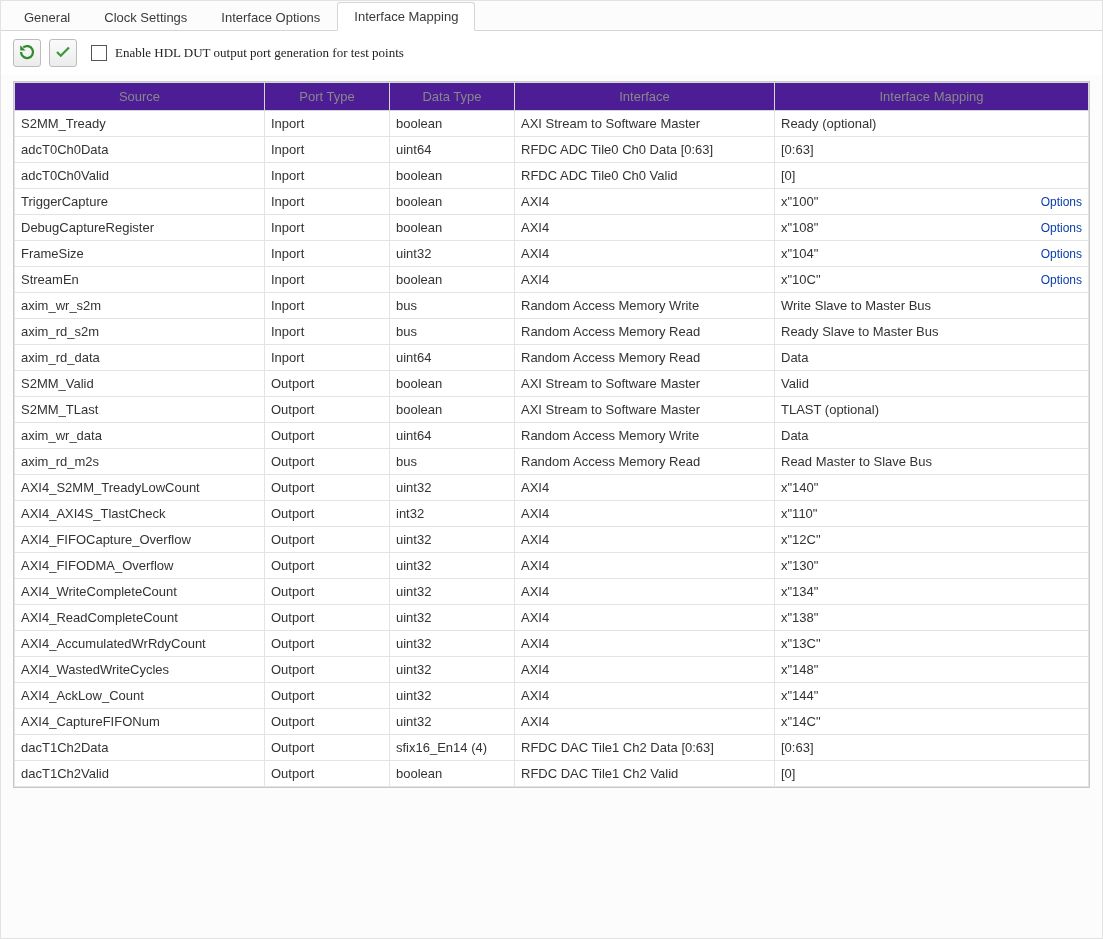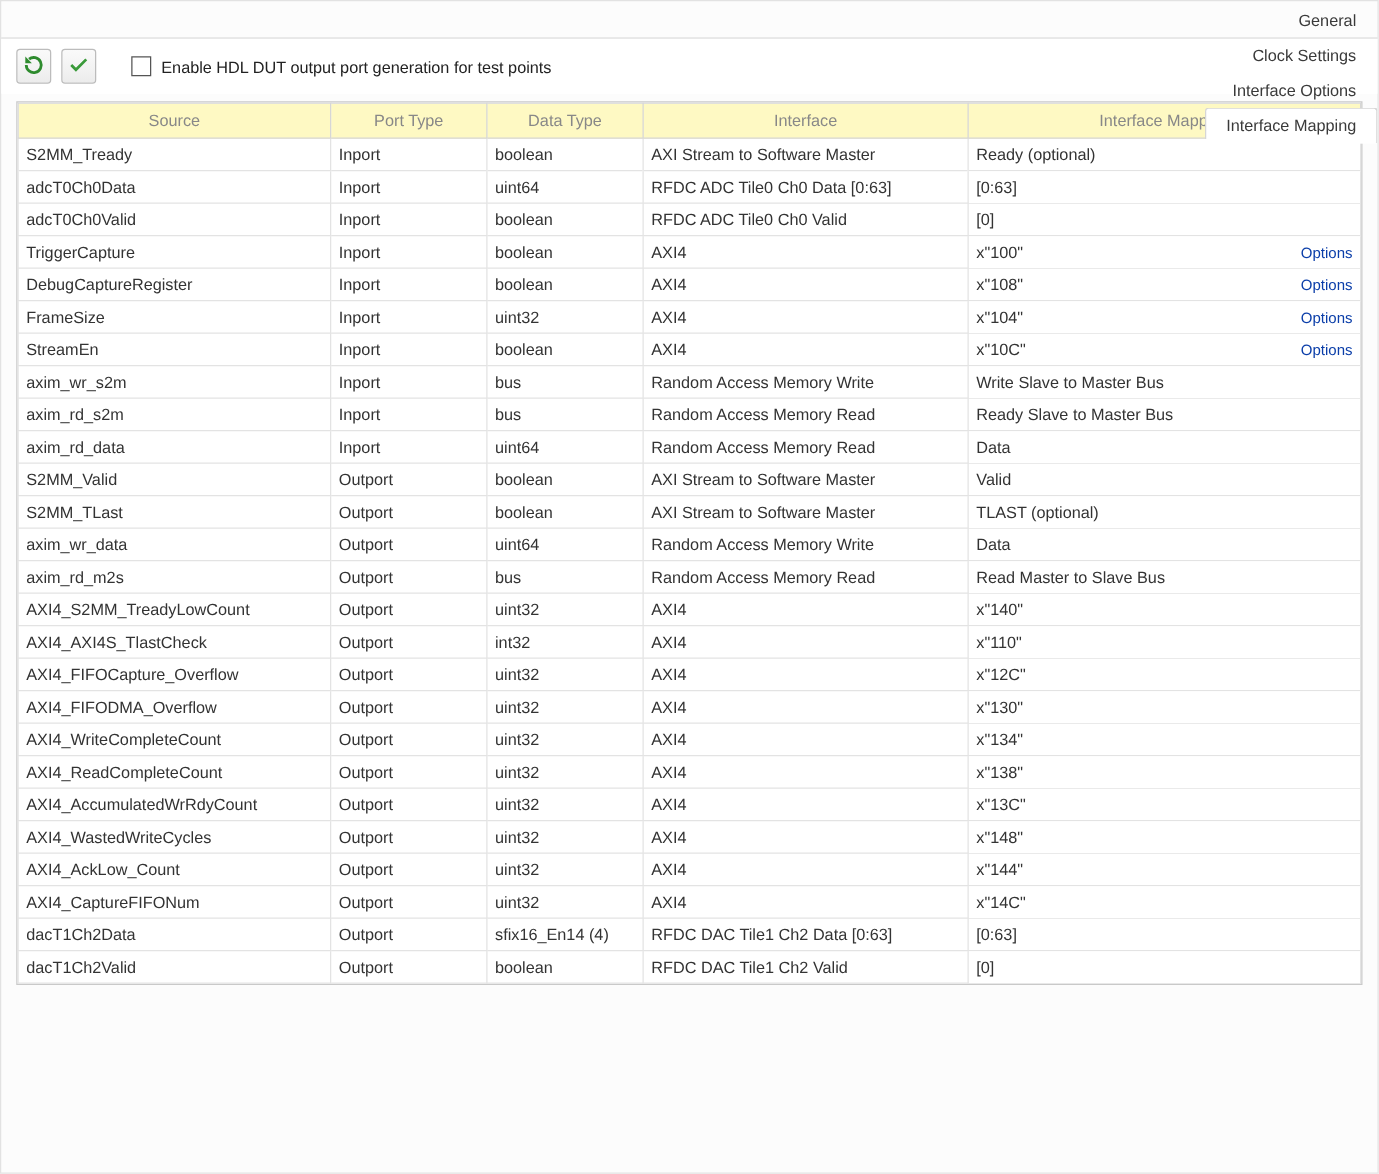--- a/index.html
+++ b/index.html
@@ -17,21 +17,20 @@
     border: 1px solid #e2e2e2;
     position: relative;
   }
   .tabbar {
     display: flex;
     align-items: flex-end;
     padding: 0 0 0 6px;
     height: 30px;
     border-bottom: 1px solid #d6d6d6;
     gap: 0;
-    flex-direction: column;
   }
   .tab {
     padding: 6px 16px 6px 16px;
     font-size: 13px;
     color: #3a3a3a;
     border: 1px solid transparent;
     border-bottom: none;
     cursor: pointer;
     position: relative;
     top: 1px;
@@ -59,21 +58,22 @@
     display: flex;
     align-items: center;
     justify-content: center;
     cursor: pointer;
   }
   .tbtn svg { width: 18px; height: 18px; }
   .checkbox-row {
     display: flex;
     align-items: center;
     gap: 8px;
-    margin-left: 20px;
+    margin-left: 6px;
+    font-family: Liberation Serif, serif;
   }
   .cbox {
     width: 16px; height: 16px;
     border: 1px solid #555;
     background: #fff;
     display: inline-block;
   }
   .table-wrap {
     margin: 6px 12px 12px 12px;
     border: 1px solid #c9c9c9;
@@ -85,21 +85,21 @@
     table-layout: fixed;
   }
   col.c1 { width: 250px; }
   col.c2 { width: 125px; }
   col.c3 { width: 125px; }
   col.c4 { width: 260px; }
   col.c5 { width: auto; }
   th {
     font-weight: 400;
     color: #888;
-    background: #fef9c3;
+    background: #4c1d95;
     border: 1px solid #d6d6d6;
     padding: 6px 0;
     text-align: center;
     font-size: 13px;
   }
   td {
     border: 1px solid #e3e3e3;
     padding: 5px 6px;
     font-size: 13px;
     color: #333;

